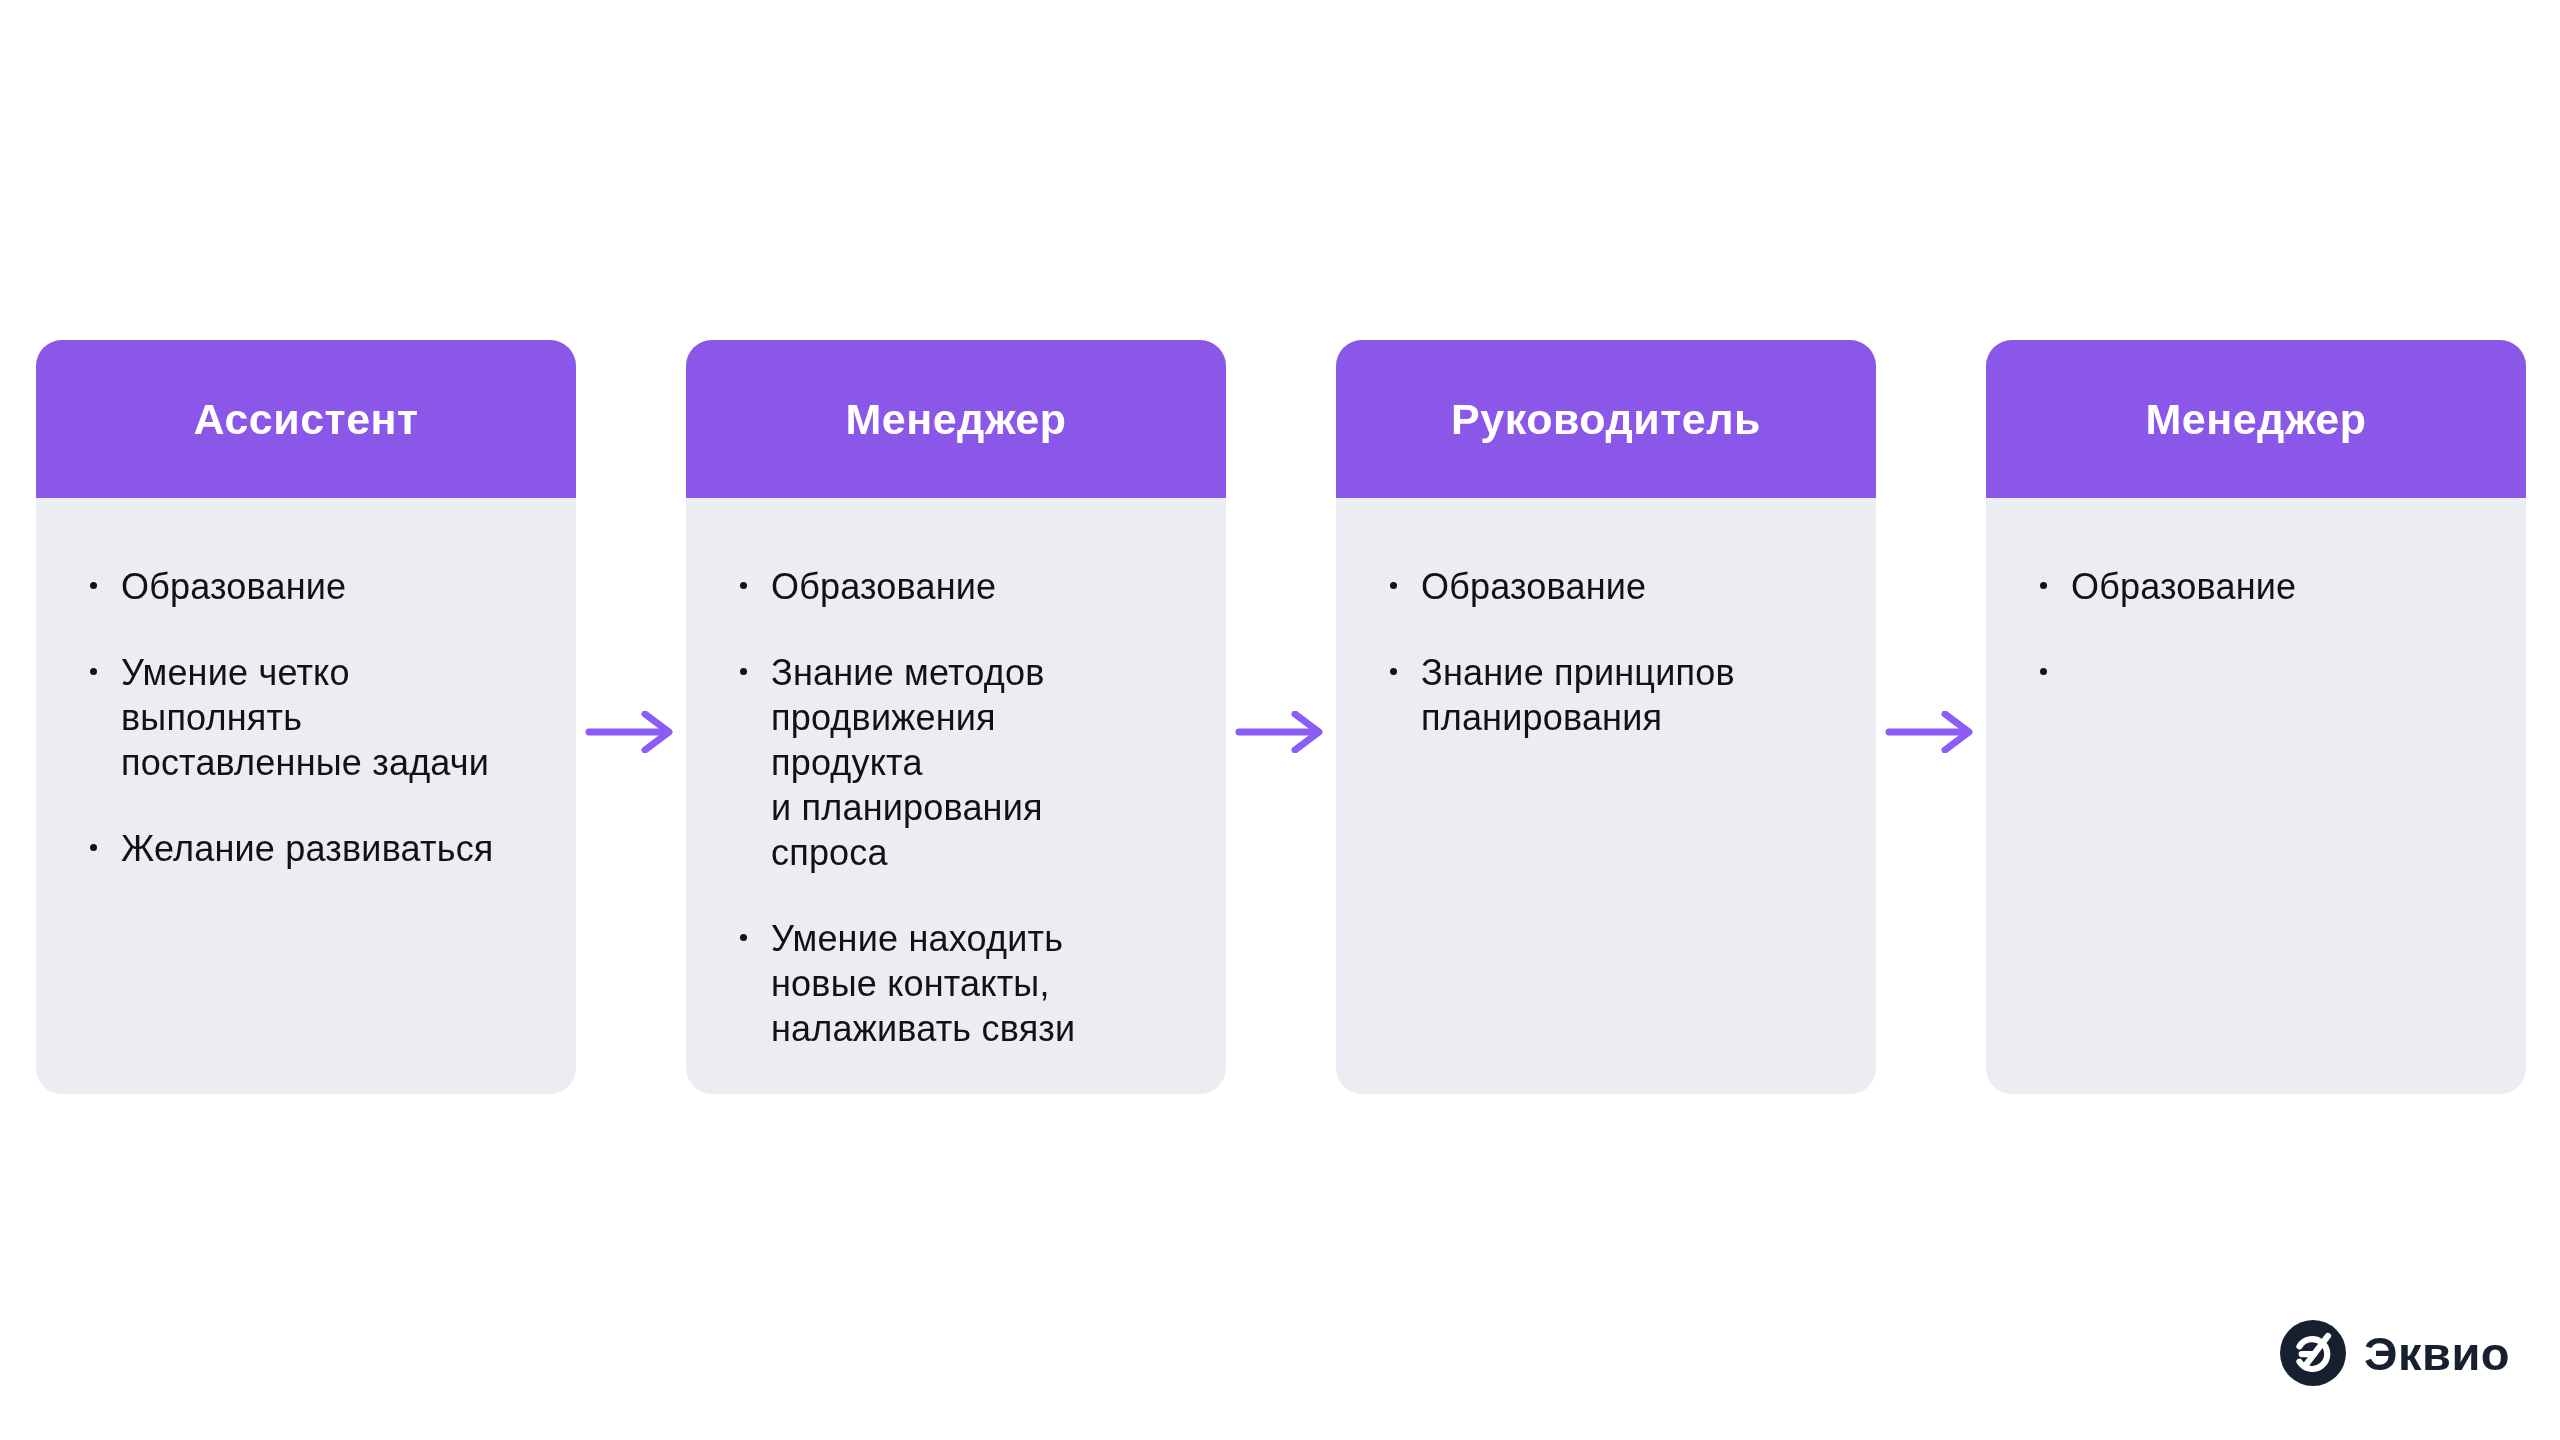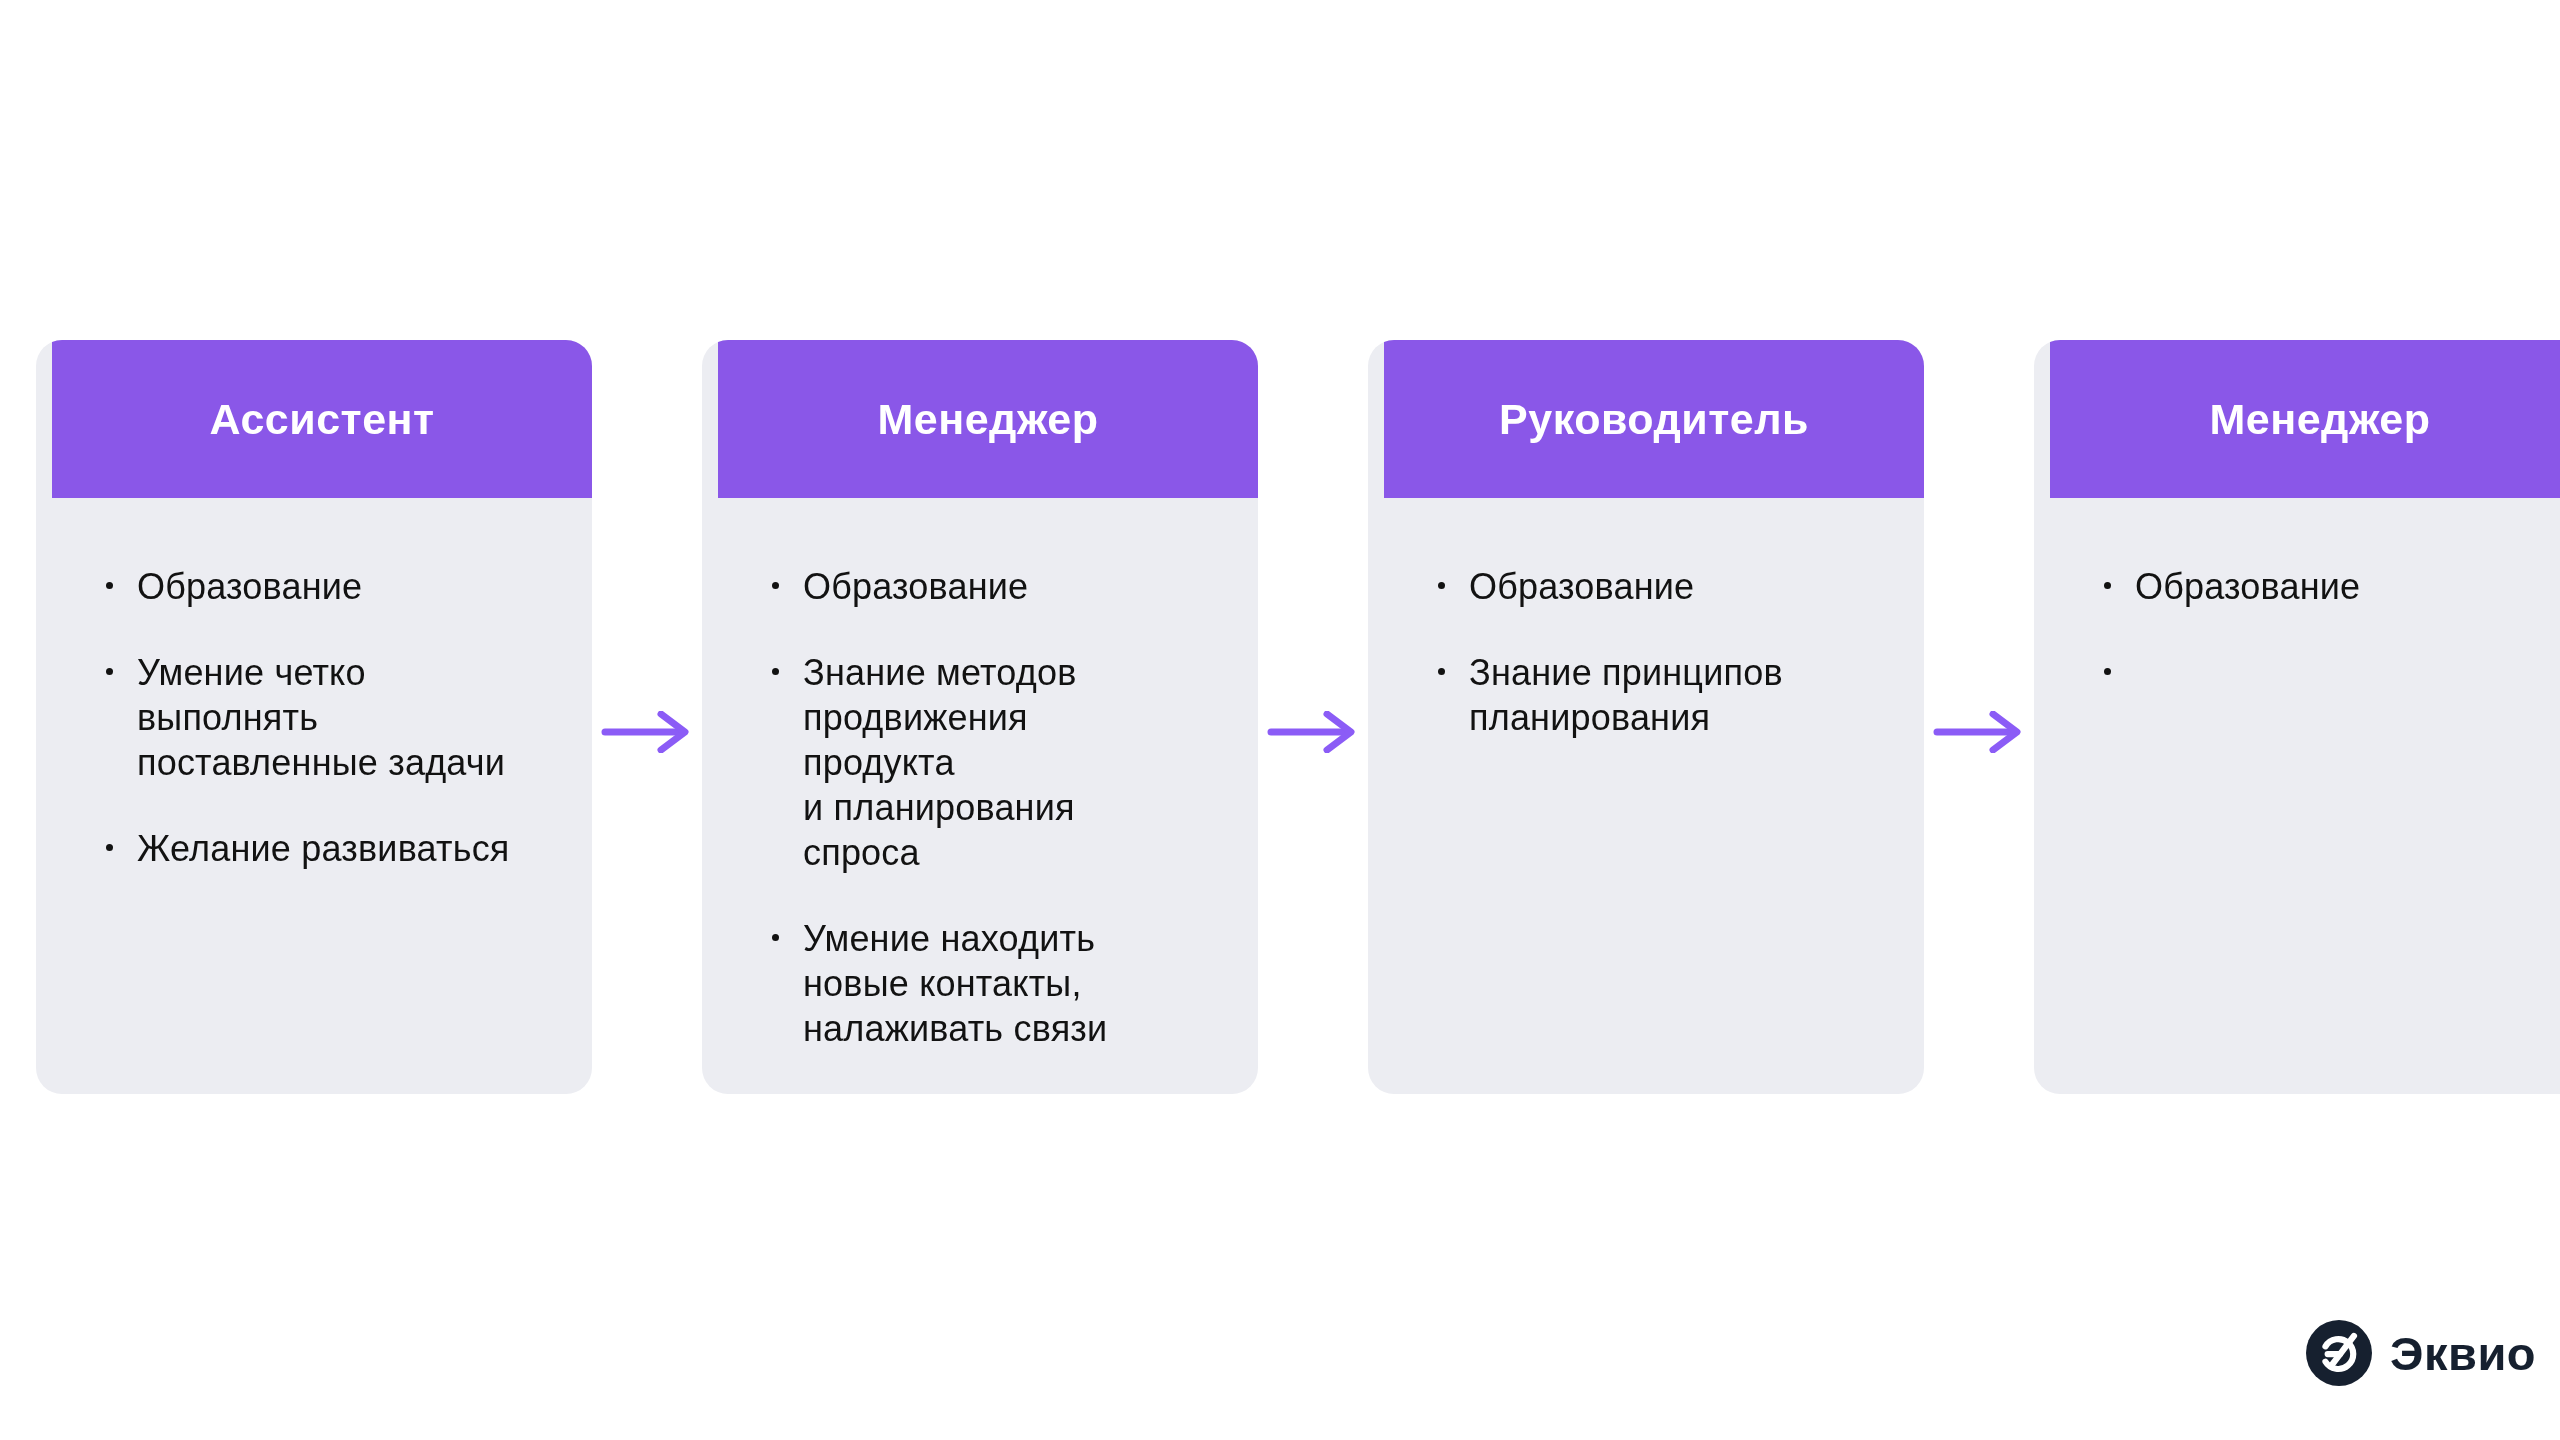--- a/index.html
+++ b/index.html
@@ -24,21 +24,20 @@
   }
   .card {
     width: 540px;
     height: 754px;
     flex: none;
     border-radius: 26px;
     overflow: hidden;
     background: var(--body-gray, #ECEDF2);
     display: flex;
     flex-direction: column;
-    padding-left: 16px;
   }
   .card-header {
     height: 158px;
     flex: none;
     background: var(--purple, #8A57E8);
     display: flex;
     align-items: center;
     justify-content: center;
   }
   .card-title {
@@ -78,21 +77,21 @@
     display: flex;
     justify-content: center;
   }
   .arrow-gap svg {
     margin-top: 371px;
     color: var(--arrow, #8B5CF6);
     display: block;
   }
   .logo {
     position: absolute;
-    right: 24px;
+    right: 50px;
     bottom: 54px;
     display: flex;
     align-items: center;
     gap: 18px;
     text-align: center;
   }
   .logo-icon { display: block; }
   .logo-text {
     font-size: 47px;
     font-weight: 700;

